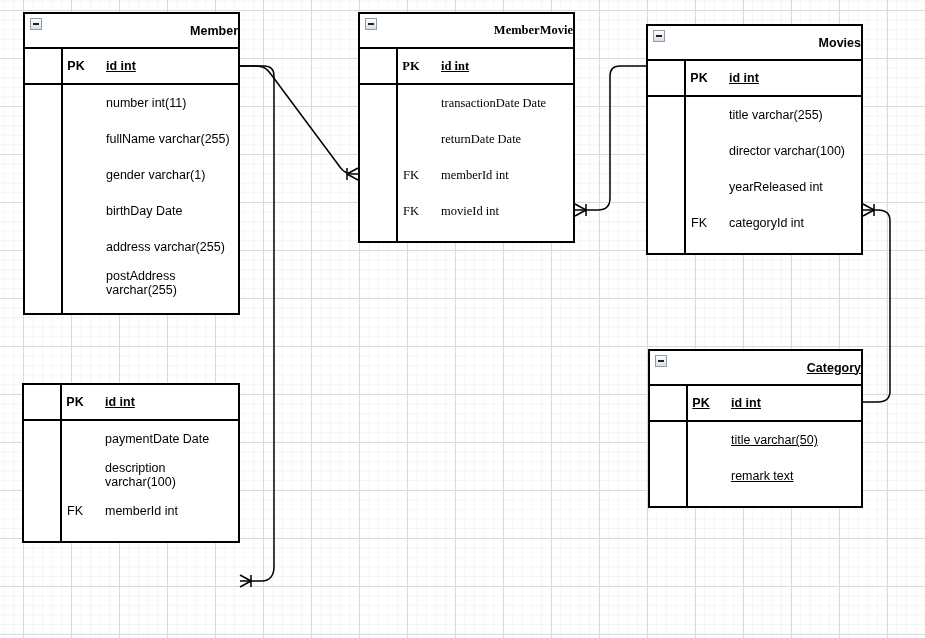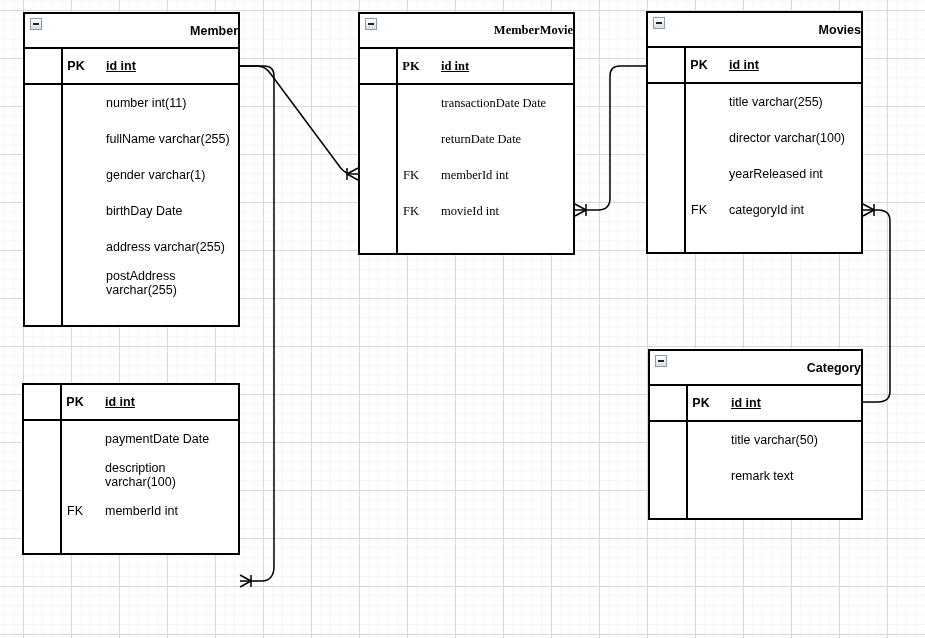--- a/index.html
+++ b/index.html
@@ -21,22 +21,22 @@
   }
   .edges{position:absolute;left:0;top:0;pointer-events:none;}
   .entity{
     position:absolute;
     background:#ffffff;
     border:2px solid #000000;
     box-sizing:border-box;
   }
   #ent-member      {left:23px;  top:12px;  width:217px;}
   #ent-membermovie {left:358px; top:12px;  width:217px;font-family:Liberation Serif, serif;}
-  #ent-movies      {left:646px; top:11px;  width:217px;}
-  #ent-category    {left:648px; top:349px; width:215px;}
+  #ent-movies      {left:646px; top:24px;  width:217px;}
+  #ent-category    {left:648px; top:349px; width:215px;text-decoration:underline;}
   #ent-payment     {left:22px;  top:383px; width:218px;}
   .ent-header{
     position:relative;
     height:33px;
     border-bottom:2px solid #000000;
     display:flex;align-items:center;justify-content:flex-end;
     font-weight:bold;
   }
   .collapse{
     position:absolute;left:5px;top:4px;
@@ -59,21 +59,21 @@
     width:36px;flex:none;
     display:flex;align-items:center;justify-content:center;margin-left:33px;
   }
   .fieldcol{
     flex:1;
     display:flex;align-items:center;
     padding-left:10px;
     margin-left:2px;
   }
   .pkfield{text-decoration:underline;}
-  .body{padding-bottom:24px;}
+  .body{padding-bottom:12px;}
 </style>
 </head>
 <body>
 
 <div class="canvas">
 
   <svg class="edges" width="925" height="638" viewBox="0 0 925 638">
     <g stroke="#000000" stroke-width="1.5" fill="none">
       <path d="M240,66 H256 C265,66 268,70 273,77 L337,163 C341,169 345,174 352,174 H358"></path>
       <path d="M347,168 V180 M347,174 L358,168 M347,174 L358,180"></path>

